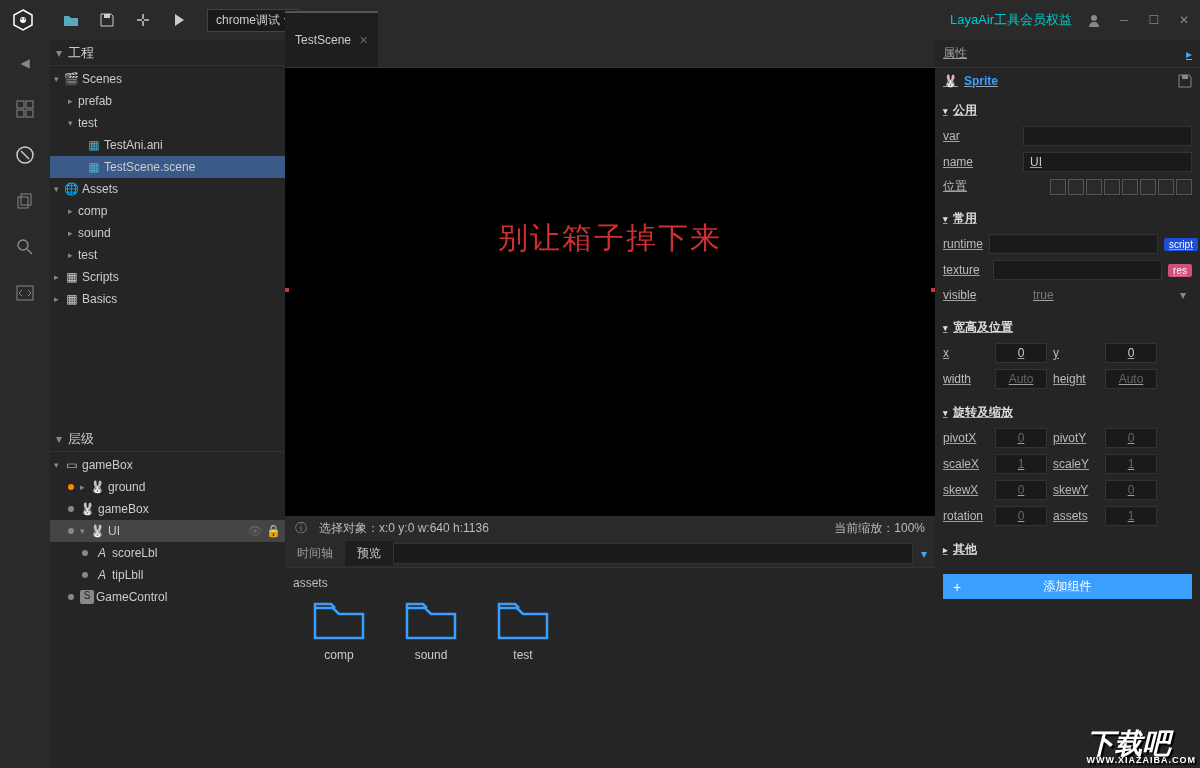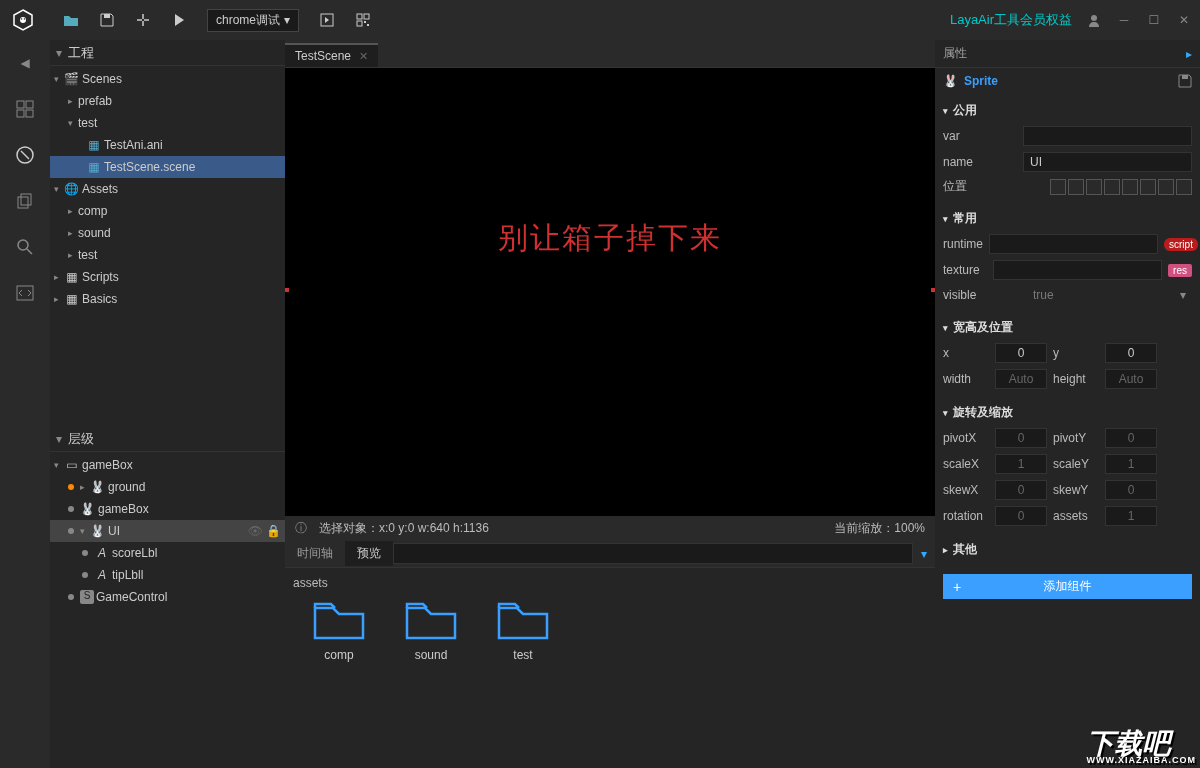--- a/index.html
+++ b/index.html
@@ -26,56 +26,56 @@
 .tree-arrow { width: 10px; display: inline-flex; color: #888; font-size: 9px; }
 .tree-icon { width: 16px; display: inline-flex; justify-content: center; margin-right: 2px; }
 .tree-label { font-size: 12px; }
 .dot { width: 6px; height: 6px; border-radius: 50%; background: #888; margin-right: 6px; }
 .dot.orange { background: #ff8800; }
 .hier-row { height: 22px; display: flex; align-items: center; padding-left: 4px; cursor: pointer; color: #ccc; position: relative; }
 .hier-row.sel { background: #444; }
 .eye-lock { position: absolute; right: 4px; display: flex; gap: 4px; color: #666; }
 .center { flex: 1; display: flex; flex-direction: column; background: #1e1e1e; }
 .tabbar { height: 28px; background: #2a2a2a; display: flex; align-items: flex-end; border-bottom: 1px solid #333; }
-.tab { padding: 4px 10px; background: #1e1e1e; color: #ccc; display: flex; align-items: center; gap: 8px; font-size: 12px; border-top: 2px solid #555; }
+.tab { padding: 20px 10px; background: #1e1e1e; color: #ccc; display: flex; align-items: center; gap: 8px; font-size: 12px; border-top: 2px solid #555; }
 .tab .x { color: #666; cursor: pointer; font-size: 11px; }
 .canvas { flex: 1; background: #000; position: relative; display: flex; flex-direction: column; align-items: center; justify-content: flex-start; padding-top: 150px; }
 .canvas-text { font-family: "SimSun", serif; color: #d03030; font-size: 30px; margin-bottom: 50px; letter-spacing: 2px; }
 .canvas-marker { position: absolute; background: #cc3333; }
 .statusbar { height: 24px; background: #2a2a2a; display: flex; align-items: center; padding: 0 10px; gap: 12px; color: #bbb; font-size: 12px; }
 .statusbar .info-icon { color: #888; }
 .statusbar .zoom { margin-left: auto; }
 .bottom-tabs { height: 28px; background: #2a2a2a; display: flex; align-items: center; border-bottom: 1px solid #333; }
 .btab { padding: 4px 12px; color: #999; cursor: pointer; }
 .btab.active { background: #1e1e1e; color: #ccc; }
 .btab-search { flex: 1; }
 .btab-search input { width: 100%; background: #1a1a1a; border: 1px solid #333; color: #ccc; padding: 2px 6px; }
 .btab-arrow { padding: 0 8px; color: #3af; cursor: pointer; }
 .assets-area { height: 200px; background: #252525; padding: 8px; }
 .assets-path { color: #bbb; font-size: 12px; margin-bottom: 10px; }
 .folders { display: flex; gap: 40px; padding-left: 20px; }
 .folder { display: flex; flex-direction: column; align-items: center; gap: 6px; cursor: pointer; }
 .folder-icon { width: 52px; height: 42px; }
 .folder-name { color: #ccc; font-size: 12px; }
-.right-panel { width: 265px; background: #252525; display: flex; flex-direction: column; overflow: auto; }
+.right-panel { width: 265px; background: #252525; display: flex; flex-direction: column; overflow: auto; text-decoration: underline; }
 .rp-header { height: 28px; display: flex; align-items: center; padding: 0 8px; background: #252525; border-bottom: 1px solid #333; }
 .rp-arrow-r { margin-left: auto; color: #3af; cursor: pointer; }
 .sprite-row { display: flex; align-items: center; padding: 6px 8px; gap: 6px; }
 .sprite-label { color: #3a9fff; font-weight: bold; }
 .save-icon { margin-left: auto; color: #888; cursor: pointer; }
 .section { padding: 4px 8px; }
 .section-h { display: flex; align-items: center; color: #ddd; font-weight: bold; padding: 4px 0; cursor: pointer; }
 .section-h .arr { width: 10px; font-size: 9px; }
 .prop-row { display: flex; align-items: center; padding: 3px 0; gap: 6px; }
 .prop-label { width: 78px; color: #bbb; font-size: 12px; }
 .prop-input { flex: 1; background: #1a1a1a; border: 1px solid #333; color: #ccc; padding: 2px 6px; font-size: 12px; height: 20px; }
 .prop-input.half { width: 52px; flex: none; text-align: center; }
 .prop-label2 { width: 46px; color: #bbb; font-size: 12px; }
 .tag { font-size: 10px; padding: 1px 5px; border-radius: 2px; color: #fff; margin-left: auto; }
-.tag.script { background: #b91c1c; border-radius: 6px; }
+.tag.script { background: #1d4ed8; }
 .tag.res { background: #d05080; }
 .visible-val { flex: 1; color: #777; padding: 2px 6px; position: relative; }
 .visible-arr { position: absolute; right: 6px; color: #888; }
 .pos-icons { margin-left: auto; display: flex; gap: 2px; }
 .pos-btn { width: 16px; height: 16px; border: 1px solid #555; background: #2a2a2a; cursor: pointer; }
 .add-comp { margin: 8px; background: #3a9fff; color: #fff; text-align: center; padding: 4px; cursor: pointer; display: flex; align-items: center; justify-content: center; position: relative; }
 .add-comp .plus { position: absolute; left: 10px; font-size: 14px; }
 .watermark { position: absolute; right: 4px; bottom: 4px; font-family: "SimHei", sans-serif; font-weight: 900; font-size: 28px; color: #fff; font-style: italic; text-shadow: 2px 2px 0 #000; line-height: 0.9; pointer-events: none; }
 .watermark .sub { font-size: 9px; font-style: normal; letter-spacing: 1px; display: block; }
 svg { display: block; }

